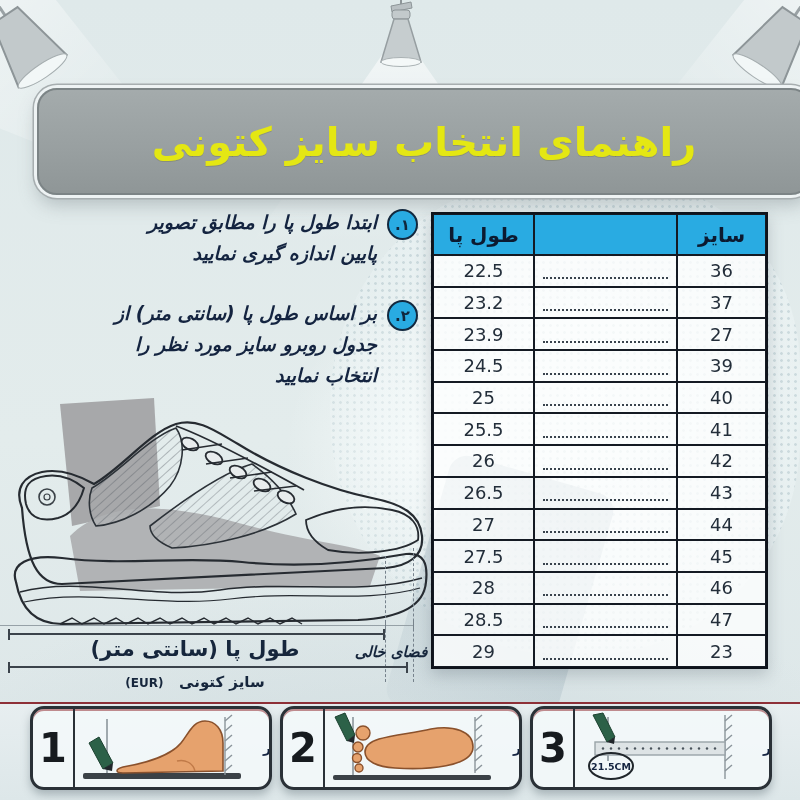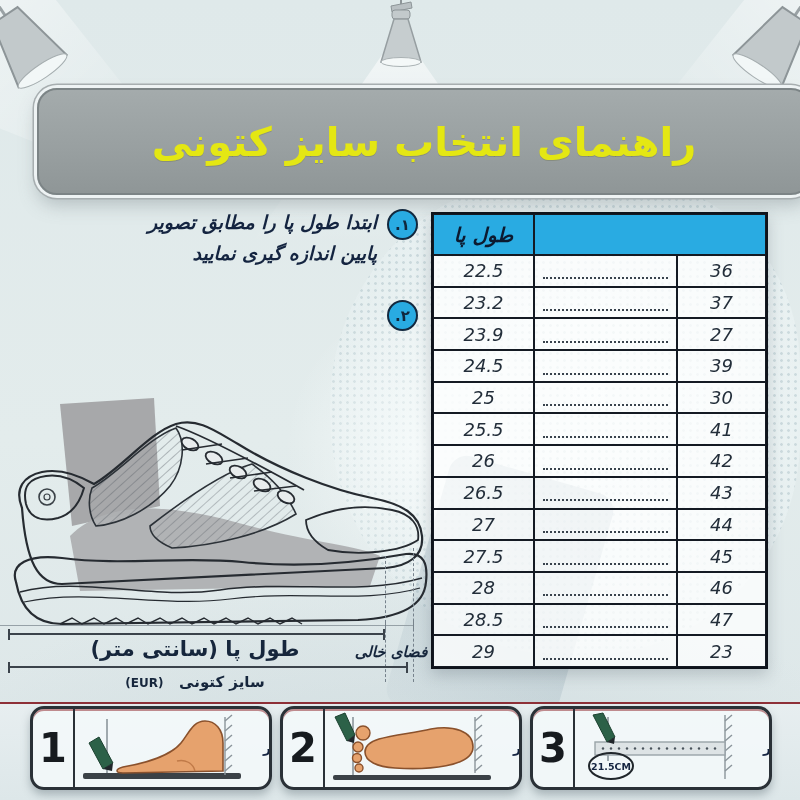--- a/index.html
+++ b/index.html
@@ -88,21 +88,21 @@
   .lbl-eur { left:30px; top:673px; width:330px; font-size:15px; }
   .lbl-eur .unit { font-size:12px; font-weight:bold; }
 
   
   .size-table { position:absolute; left:431px; top:212px; width:337px; height:457px;
     border:2.5px solid #0e131b; display:flex; flex-direction:column;
     box-shadow:0 6px 14px rgba(70,85,95,.25); }
   .t-row { flex:1; display:flex; min-height:0; }
   .t-row.head { flex:0 0 41px; }
   .t-cell { border:1.2px solid #141a23; display:flex; align-items:center; justify-content:center;
-    background:rgba(252,254,254,.8); color:#232e3a; font-size:18px;font-style:italic; }
+    background:rgba(252,254,254,.8); color:#232e3a; font-size:18px; }
   .t-row.head .t-cell { background:#29abe2; color:#0c1a30; font-weight:bold; font-size:20px; direction:rtl; }
   .c-len { flex:0 0 101px; } .c-dots { flex:1; } .c-size { flex:0 0 89px; }
   .dots-line { display:block; width:88%; height:58%; border-bottom:2.5px dotted #39434d; }
 
   
   .panel { position:absolute; top:706px; width:242px; height:84px;
     background:rgba(243,248,249,.9); border:3px solid #2a3137; border-radius:14px;
     display:flex; box-shadow:0 5px 8px rgba(70,85,95,.35), inset 0 2px 0 rgba(150,50,55,.55); }
   .p1 { left:30px; } .p2 { left:280px; } .p3 { left:530px; }
   .p-num { flex:0 0 42px; display:flex; align-items:center; justify-content:center;
@@ -152,20 +152,25 @@
   <div class="step step1">
     <div class="badge">۱.</div>
     <div class="step-lines">
       <div>ابتدا طول پا را مطابق تصویر</div>
       <div>پایین اندازه گیری نمایید</div>
     </div>
   </div>
 
   <div class="step step2">
     <div class="badge">۲.</div>
+    <div class="step-lines">
+      <div>بر اساس طول پا (سانتی متر) از</div>
+      <div>جدول روبرو سایز مورد نظر را</div>
+      <div>انتخاب نمایید</div>
+    </div>
   </div>
 
   <div class="shoe-wrap">
     <svg viewBox="0 0 432 246">
       <defs>
         <pattern id="hatch" width="7" height="7" patternTransform="rotate(48)" patternUnits="userSpaceOnUse">
           <line x1="0" y1="0" x2="0" y2="7" stroke="#596068" stroke-width="1"></line>
         </pattern>
       </defs>
 
@@ -223,20 +228,21 @@
   </div>
   <div class="dim-label lbl-eur">
     <span>سایز کتونی</span>&nbsp;&nbsp;
     <span class="unit">(EUR)</span>
   </div>
 
   <div class="size-table">
     <div class="t-row head">
       <div class="t-cell c-len">طول پا</div>
       <div class="t-cell c-dots"></div>
+      <div class="t-cell c-size">سایز</div>
     </div>
 
     <div style="display:contents" id="table-body"><div class="t-row">
           <div class="t-cell c-len">22.5</div>
           <div class="t-cell c-dots">
             <span class="dots-line"></span>
           </div>
           <div class="t-cell c-size">36</div>
         </div><div class="t-row">
           <div class="t-cell c-len">23.2</div>
@@ -254,21 +260,21 @@
           <div class="t-cell c-len">24.5</div>
           <div class="t-cell c-dots">
             <span class="dots-line"></span>
           </div>
           <div class="t-cell c-size">39</div>
         </div><div class="t-row">
           <div class="t-cell c-len">25</div>
           <div class="t-cell c-dots">
             <span class="dots-line"></span>
           </div>
-          <div class="t-cell c-size">30</div>
+          <div class="t-cell c-size">40</div>
         </div><div class="t-row">
           <div class="t-cell c-len">25.5</div>
           <div class="t-cell c-dots">
             <span class="dots-line"></span>
           </div>
           <div class="t-cell c-size">41</div>
         </div><div class="t-row">
           <div class="t-cell c-len">26</div>
           <div class="t-cell c-dots">
             <span class="dots-line"></span>

